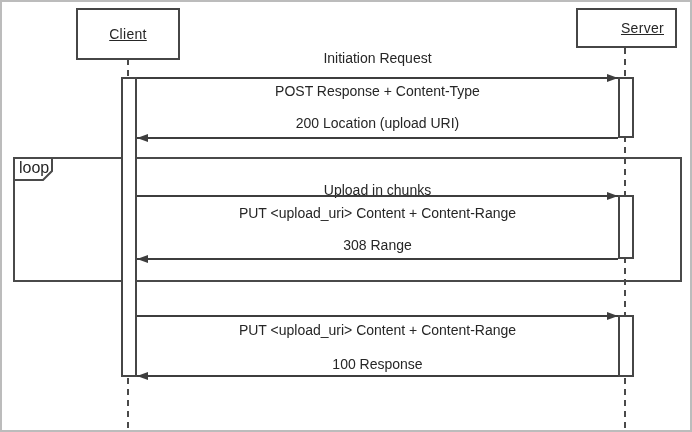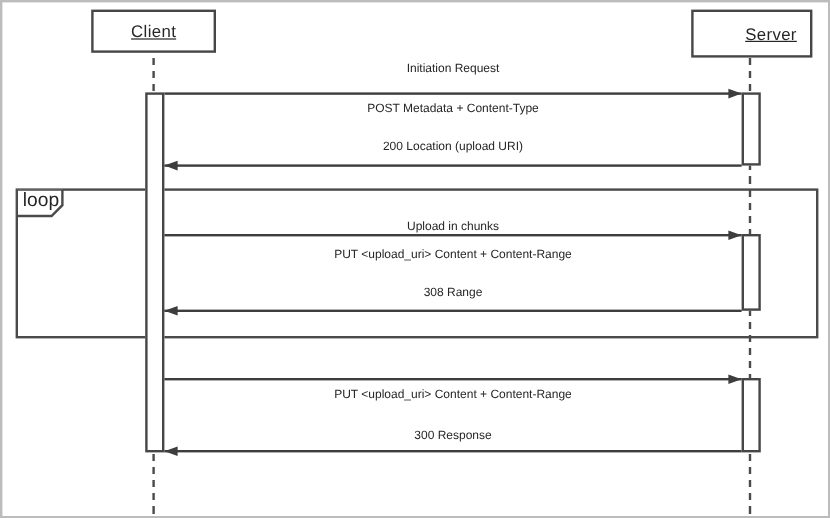--- a/index.html
+++ b/index.html
@@ -65,69 +65,69 @@
     border-bottom:4px solid transparent;
   }
   .arrow-left{
     border-right:11px solid #3d3d3d;
     border-top:4px solid transparent;
     border-bottom:4px solid transparent;
   }
   .msg-text{
     left:135px;width:481px;
     text-align:center;
-    font-size:10px;
+    font-size:14px;
     line-height:16px;
     height:16px;
     z-index:3;
     white-space:nowrap;
   }
 </style>
 </head>
 <body>
 
 <div id="canvas">
 
   <div class="abs lifeline" style="left:125px;top:46px;height:384px;"></div>
   <div class="abs lifeline" style="left:622px;top:46px;height:384px;"></div>
 
-  <div class="abs actor-box" style="left:74px;top:6px;width:104px;height:36px;">
+  <div class="abs actor-box" style="left:74px;top:6px;width:104px;height:52px;">
     <span class="actor-label">Client</span>
   </div>
   <div class="abs actor-box" style="left:574px;top:6px;width:101px;height:40px;padding-left:32px;">
     <span class="actor-label">Server</span>
   </div>
 
   <div class="abs loop-box" style="left:11px;top:155px;width:669px;height:125px;"></div>
   <svg class="abs loop-tab" style="left:12px;top:156px;" width="42" height="24" viewBox="0 0 42 24">
     <path d="M0,0 H38 V13 L29,22 H0 Z" fill="#ffffff" stroke="#4a4a4a" stroke-width="2"></path>
   </svg>
   <div class="abs loop-label" style="left:17px;top:160px;">loop</div>
 
   <div class="abs activation" style="left:119px;top:75px;width:16px;height:300px;"></div>
   <div class="abs activation" style="left:616px;top:75px;width:16px;height:61px;"></div>
   <div class="abs activation" style="left:616px;top:193px;width:16px;height:64px;"></div>
   <div class="abs activation" style="left:616px;top:313px;width:16px;height:62px;"></div>
 
   <div class="abs msg-text" style="top:48px;">Initiation Request</div>
   <div class="abs msg-line" style="left:135px;top:75px;width:481px;"></div>
   <div class="abs arrow-head arrow-right" style="left:605px;top:72px;"></div>
-  <div class="abs msg-text" style="top:81px;">POST Metadata + Content-Type</div>
+  <div class="abs msg-text" style="top:81px;">POST Response + Content-Type</div>
   <div class="abs msg-text" style="top:113px;">200 Location (upload URI)</div>
   <div class="abs msg-line" style="left:135px;top:135px;width:481px;"></div>
   <div class="abs arrow-head arrow-left" style="left:135px;top:132px;"></div>
 
   <div class="abs msg-text" style="top:180px;">Upload in chunks</div>
   <div class="abs msg-line" style="left:135px;top:193px;width:481px;"></div>
   <div class="abs arrow-head arrow-right" style="left:605px;top:190px;"></div>
   <div class="abs msg-text" style="top:203px;">PUT &lt;upload_uri&gt; Content + Content-Range</div>
   <div class="abs msg-text" style="top:235px;">308 Range</div>
   <div class="abs msg-line" style="left:135px;top:256px;width:481px;"></div>
   <div class="abs arrow-head arrow-left" style="left:135px;top:253px;"></div>
 
   <div class="abs msg-line" style="left:135px;top:313px;width:481px;"></div>
   <div class="abs arrow-head arrow-right" style="left:605px;top:310px;"></div>
   <div class="abs msg-text" style="top:320px;">PUT &lt;upload_uri&gt; Content + Content-Range</div>
-  <div class="abs msg-text" style="top:354px;">300 Response</div>
+  <div class="abs msg-text" style="top:354px;">100 Response</div>
   <div class="abs msg-line" style="left:135px;top:373px;width:481px;"></div>
   <div class="abs arrow-head arrow-left" style="left:135px;top:370px;"></div>
 
 </div>
 
 </body></html>

